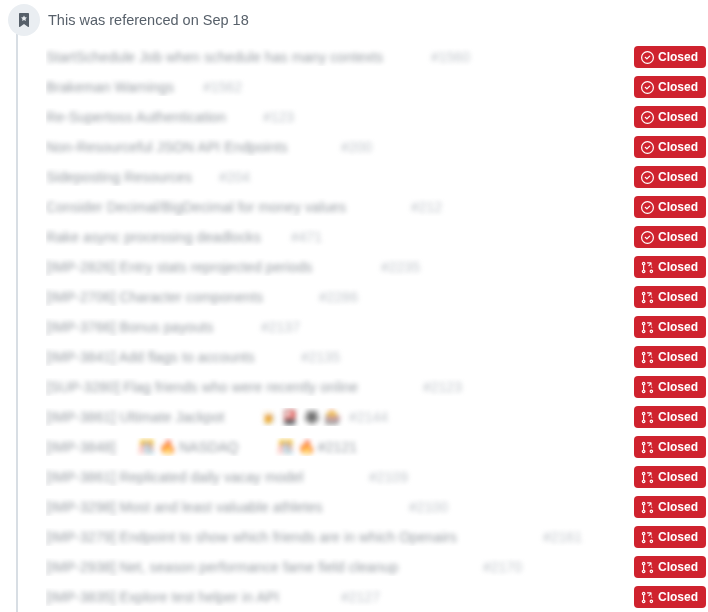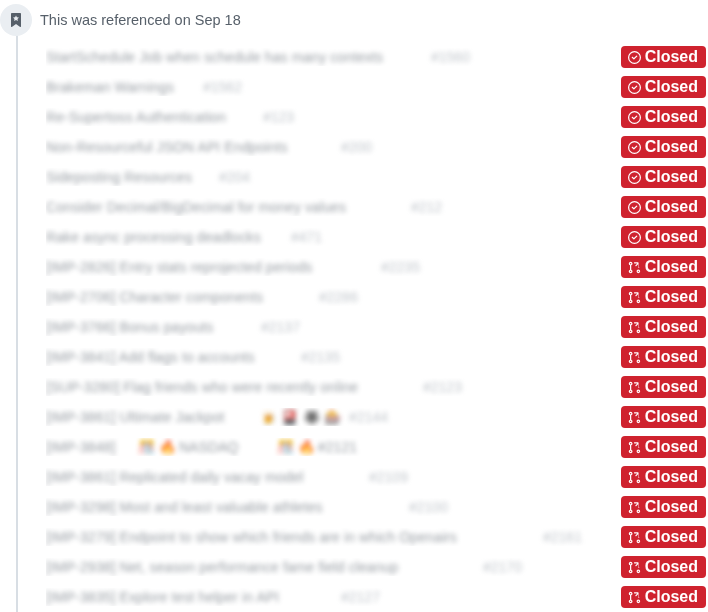--- a/index.html
+++ b/index.html
@@ -23,21 +23,21 @@
     left: 16px;
     top: 34px;
     width: 2px;
     height: 578px;
     background: #d8dee4;
   }
 
   
   .event-header {
     position: absolute;
-    left: 0;
+    left: 8px;
     top: 4px;
     height: 32px;
     display: flex;
     align-items: center;
   }
   .event-avatar {
     width: 32px;
     height: 32px;
     border-radius: 50%;
     background: #eaeef2;
@@ -112,21 +112,21 @@
   
   .state-badge {
     flex: 0 0 auto;
     margin-left: 12px;
     margin-right: 2px;
     height: 22px;
     padding: 0 8px 0 7px;
     border-radius: 4px;
     background: #cf222e;
     color: #ffffff;
-    font-size: 16px;
+    font-size: 12px;
     font-weight: bold;
     line-height: 22px;
     display: flex;
     align-items: center;
     gap: 4px;
     white-space: nowrap;
     box-sizing: border-box;
   }
   .state-badge svg {
     display: block;

